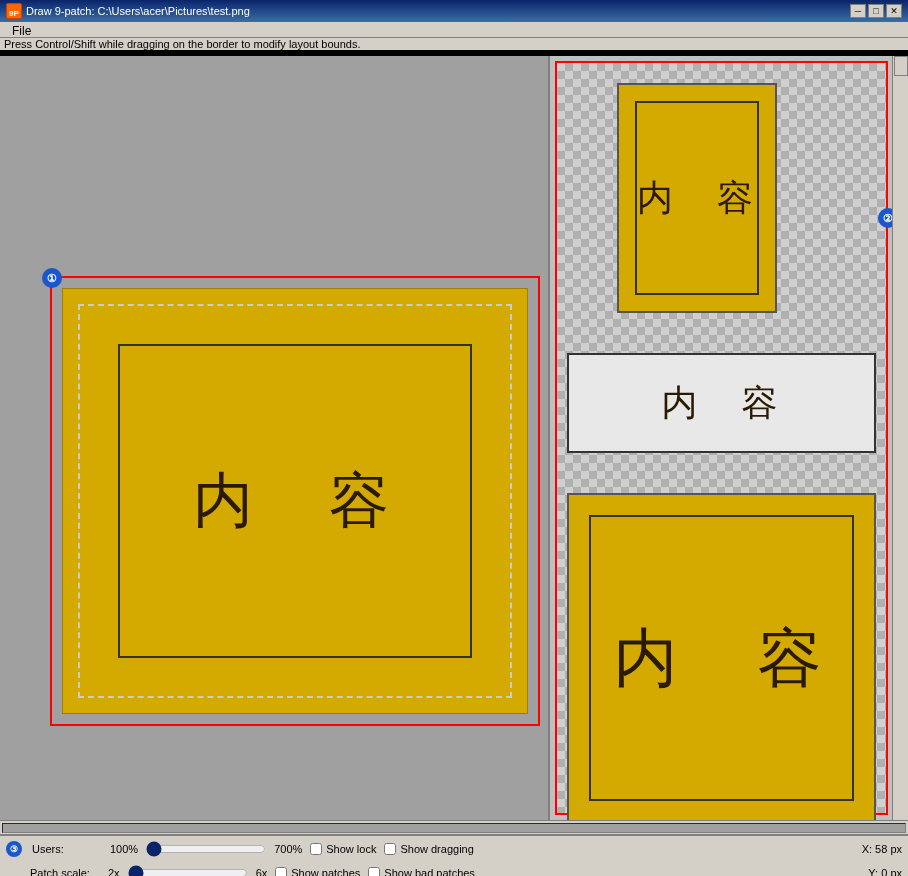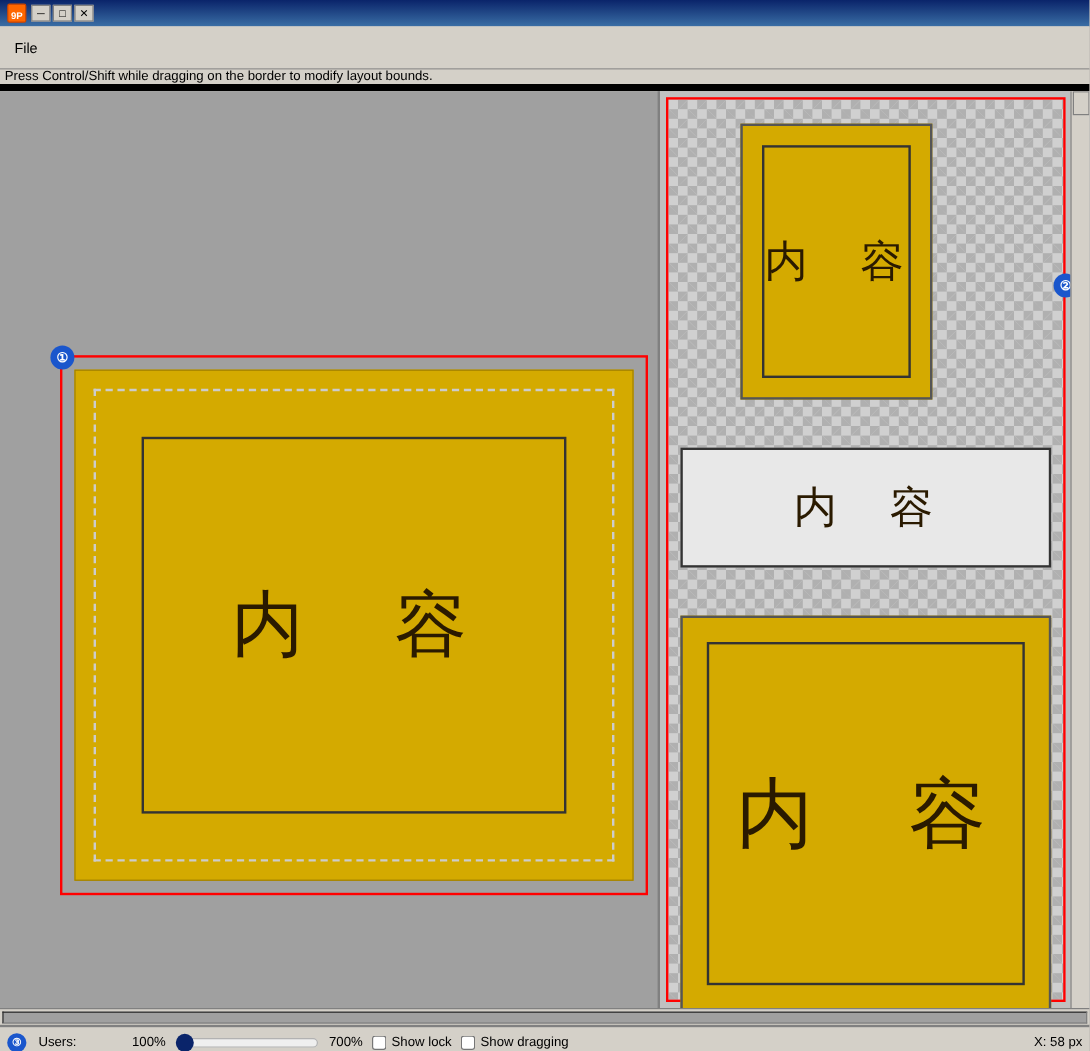--- a/index.html
+++ b/index.html
@@ -32,23 +32,22 @@
       border: 1px solid #808080;
       display: flex; align-items: center; justify-content: center;
       font-size: 9px; cursor: pointer; color: #000;
       font-family: Wingdings, Arial;
     }
     #titlebar .win-btn.close { background: #d4d0c8; }
 
     
     #menubar {
       background: #d4d0c8;
-      height: 36px;
-      display: flex;
-      align-items: center;
+      height: 16px;
+      display: flex;
       padding: 0 4px;
       border-bottom: 1px solid #808080;
     }
     #menubar .menu-item {
       padding: 2px 8px;
       cursor: pointer;
       font-size: 12px;
     }
 
     
@@ -275,20 +274,21 @@
       position: relative;
     }
   </style>
 </head>
 <body>
 
 <div id="titlebar">
   <div class="title-icon">
     <span>9P</span>
   </div>
+  <span class="title-text">Draw 9-patch: C:\Users\acer\Pictures\test.png</span>
   <div class="win-buttons">
     <div class="win-btn">─</div>
     <div class="win-btn">□</div>
     <div class="win-btn close">✕</div>
   </div>
 </div>
 
 <div id="menubar">
   <div class="menu-item">File</div>
 </div>

